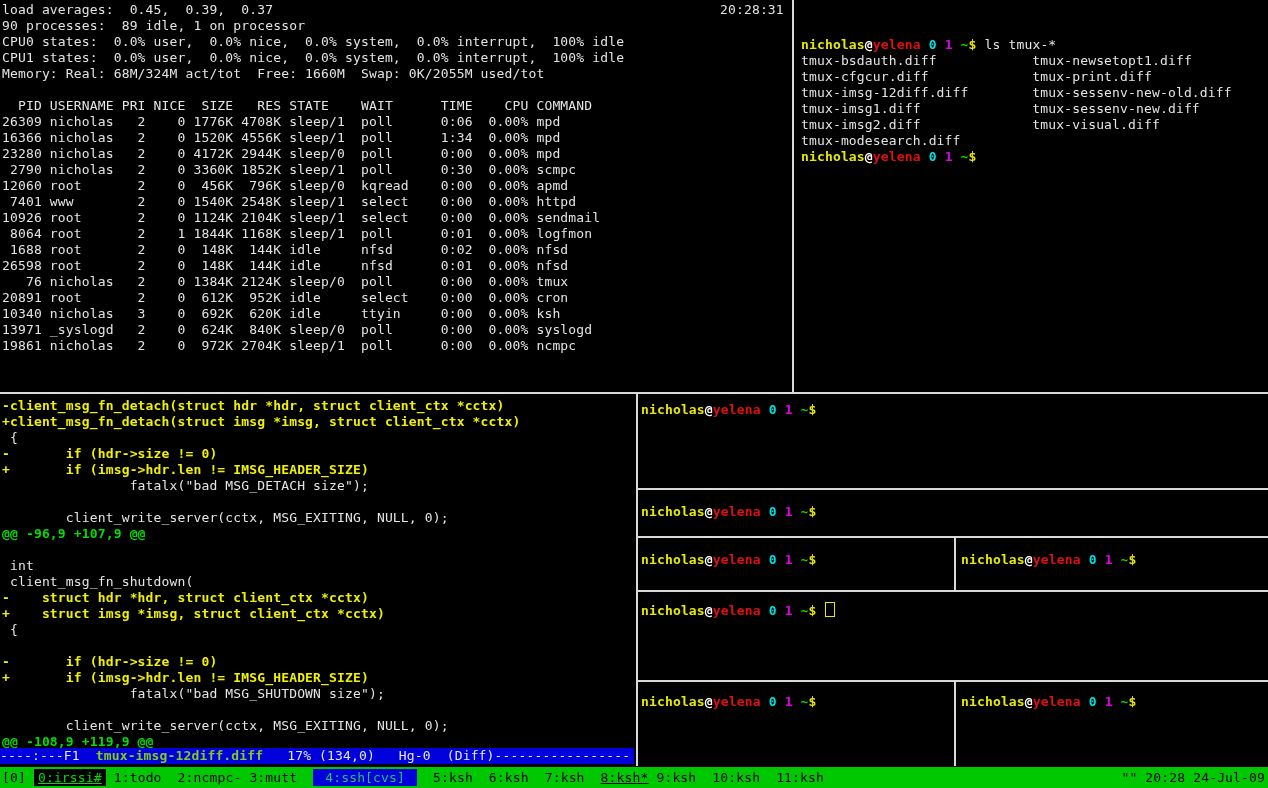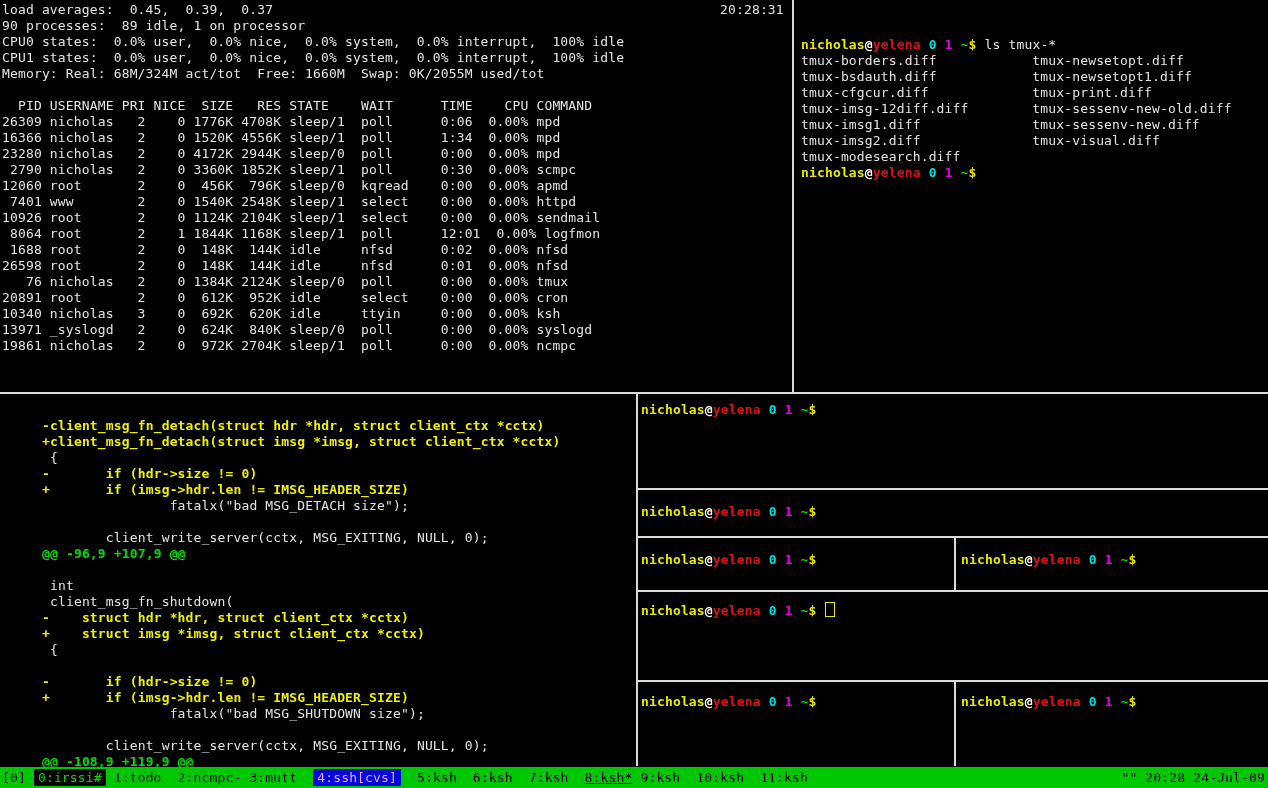--- a/index.html
+++ b/index.html
@@ -19,36 +19,36 @@
   .c-path{color:#00dd00;font-weight:bold;}
   .c-sym{color:#e8e800;font-weight:bold;}
   .c-cmd{color:#e4e4e4;}
   .diff-context{color:#e4e4e4;}
   .diff-removed,.diff-added{color:#f0f000;font-weight:bold;}
   .diff-hunk{color:#00dd00;font-weight:bold;}
   .mode-line{
     position:absolute;left:0;width:634px;height:16px;
     background:#0000dd;color:#e8e8e8;white-space:pre;
   }
-  .mode-file{color:#c4b5fd;font-weight:bold;}
+  .mode-file{color:#84cc16;font-weight:bold;}
   .clock{position:absolute;top:2px;left:720px;white-space:pre;}
   .cursor-hollow{
     display:inline-block;width:8px;height:13px;
     border:1px solid #e8e800;vertical-align:-2px;margin-left:8px;
   }
   .status{
     position:absolute;left:0;top:767px;width:1268px;height:21px;
     background:#00c800;color:#000;white-space:pre;line-height:20px;padding-top:1px;
     box-sizing:border-box;
   }
   .status-left{position:absolute;left:2px;top:1px;white-space:pre;}
   .status-right{position:absolute;right:3px;top:1px;white-space:pre;}
   .win{white-space:pre;}
-  .win-activity{background:#000;color:#00dd00;padding:1px 4px;}
-  .win-current{background:#0000dd;color:#f0abfc;padding:1px 4px;}
+  .win-activity{background:#000;color:#00dd00;padding:1px 4px;text-decoration:underline;}
+  .win-current{background:#0000dd;color:#22c55e;padding:1px 12px;}
   .win-underline{text-decoration:underline;}
 </style>
 </head>
 <body>
 
 <div class="screen">
 
   <div class="pane" style="left:0;top:0;width:790px;height:336px;">
     <div style="position:absolute;left:2px;top:2px;">
       <div id="top-summary-lines">
@@ -61,54 +61,53 @@
       <div class="line"> </div>
       <div class="line" id="top-table-header">  PID USERNAME PRI NICE  SIZE   RES STATE    WAIT      TIME    CPU COMMAND</div>
       <div id="top-table-rows">
           <div class="line">26309 nicholas   2    0 1776K 4708K sleep/1  poll      0:06  0.00% mpd</div>
           <div class="line">16366 nicholas   2    0 1520K 4556K sleep/1  poll      1:34  0.00% mpd</div>
           <div class="line">23280 nicholas   2    0 4172K 2944K sleep/0  poll      0:00  0.00% mpd</div>
           <div class="line"> 2790 nicholas   2    0 3360K 1852K sleep/1  poll      0:30  0.00% scmpc</div>
           <div class="line">12060 root       2    0  456K  796K sleep/0  kqread    0:00  0.00% apmd</div>
           <div class="line"> 7401 www        2    0 1540K 2548K sleep/1  select    0:00  0.00% httpd</div>
           <div class="line">10926 root       2    0 1124K 2104K sleep/1  select    0:00  0.00% sendmail</div>
-          <div class="line"> 8064 root       2    1 1844K 1168K sleep/1  poll      12:01  0.00% logfmon</div>
+          <div class="line"> 8064 root       2    1 1844K 1168K sleep/1  poll      0:01  0.00% logfmon</div>
           <div class="line"> 1688 root       2    0  148K  144K idle     nfsd      0:02  0.00% nfsd</div>
           <div class="line">26598 root       2    0  148K  144K idle     nfsd      0:01  0.00% nfsd</div>
           <div class="line">   76 nicholas   2    0 1384K 2124K sleep/0  poll      0:00  0.00% tmux</div>
           <div class="line">20891 root       2    0  612K  952K idle     select    0:00  0.00% cron</div>
           <div class="line">10340 nicholas   3    0  692K  620K idle     ttyin     0:00  0.00% ksh</div>
           <div class="line">13971 _syslogd   2    0  624K  840K sleep/0  poll      0:00  0.00% syslogd</div>
           <div class="line">19861 nicholas   2    0  972K 2704K sleep/1  poll      0:00  0.00% ncmpc</div>
         </div>
     </div>
     <div class="clock">20:28:31</div>
   </div>
 
   <div class="border-v" style="left:792px;top:0;width:2px;height:392px;"></div>
 
   <div class="pane" style="left:796px;top:0;width:472px;height:392px;">
     <div style="position:absolute;left:5px;top:2px;margin-top:35px;">
       <div class="line"><span class="c-user">nicholas</span><span class="c-at">@</span><span class="c-host">yelena</span><span> </span><span class="c-jobs">0</span><span> </span><span class="c-hist">1</span><span> </span><span class="c-path">~</span><span class="c-sym">$</span><span class="c-cmd"> ls tmux-*</span></div>
       <div id="ls-files">
-          <div class="line">tmux-borders.diff            tmux-newsetopt.diff</div>
           <div class="line">tmux-bsdauth.diff            tmux-newsetopt1.diff</div>
           <div class="line">tmux-cfgcur.diff             tmux-print.diff</div>
           <div class="line">tmux-imsg-12diff.diff        tmux-sessenv-new-old.diff</div>
           <div class="line">tmux-imsg1.diff              tmux-sessenv-new.diff</div>
           <div class="line">tmux-imsg2.diff              tmux-visual.diff</div>
           <div class="line">tmux-modesearch.diff         </div>
         </div>
       <div class="line"><span class="c-user">nicholas</span><span class="c-at">@</span><span class="c-host">yelena</span><span> </span><span class="c-jobs">0</span><span> </span><span class="c-hist">1</span><span> </span><span class="c-path">~</span><span class="c-sym">$</span></div>
     </div>
   </div>
 
   <div class="border-h" style="left:0;top:392px;width:1268px;height:2px;"></div>
 
-  <div class="pane" style="left:0;top:416px;width:634px;height:370px;margin-left:40px;">
+  <div class="pane" style="left:0;top:396px;width:634px;height:370px;">
     <div id="emacs-lines" style="position:absolute;left:2px;top:2px;">
         <div class="line diff-removed">-client_msg_fn_detach(struct hdr *hdr, struct client_ctx *cctx)</div>
         <div class="line diff-added">+client_msg_fn_detach(struct imsg *imsg, struct client_ctx *cctx)</div>
         <div class="line diff-context"> {</div>
         <div class="line diff-removed">-       if (hdr-&gt;size != 0)</div>
         <div class="line diff-added">+       if (imsg-&gt;hdr.len != IMSG_HEADER_SIZE)</div>
         <div class="line diff-context">                fatalx("bad MSG_DETACH size");</div>
         <div class="line diff-context"> </div>
         <div class="line diff-context">        client_write_server(cctx, MSG_EXITING, NULL, 0);</div>
         <div class="line diff-hunk">@@ -96,9 +107,9 @@</div>

